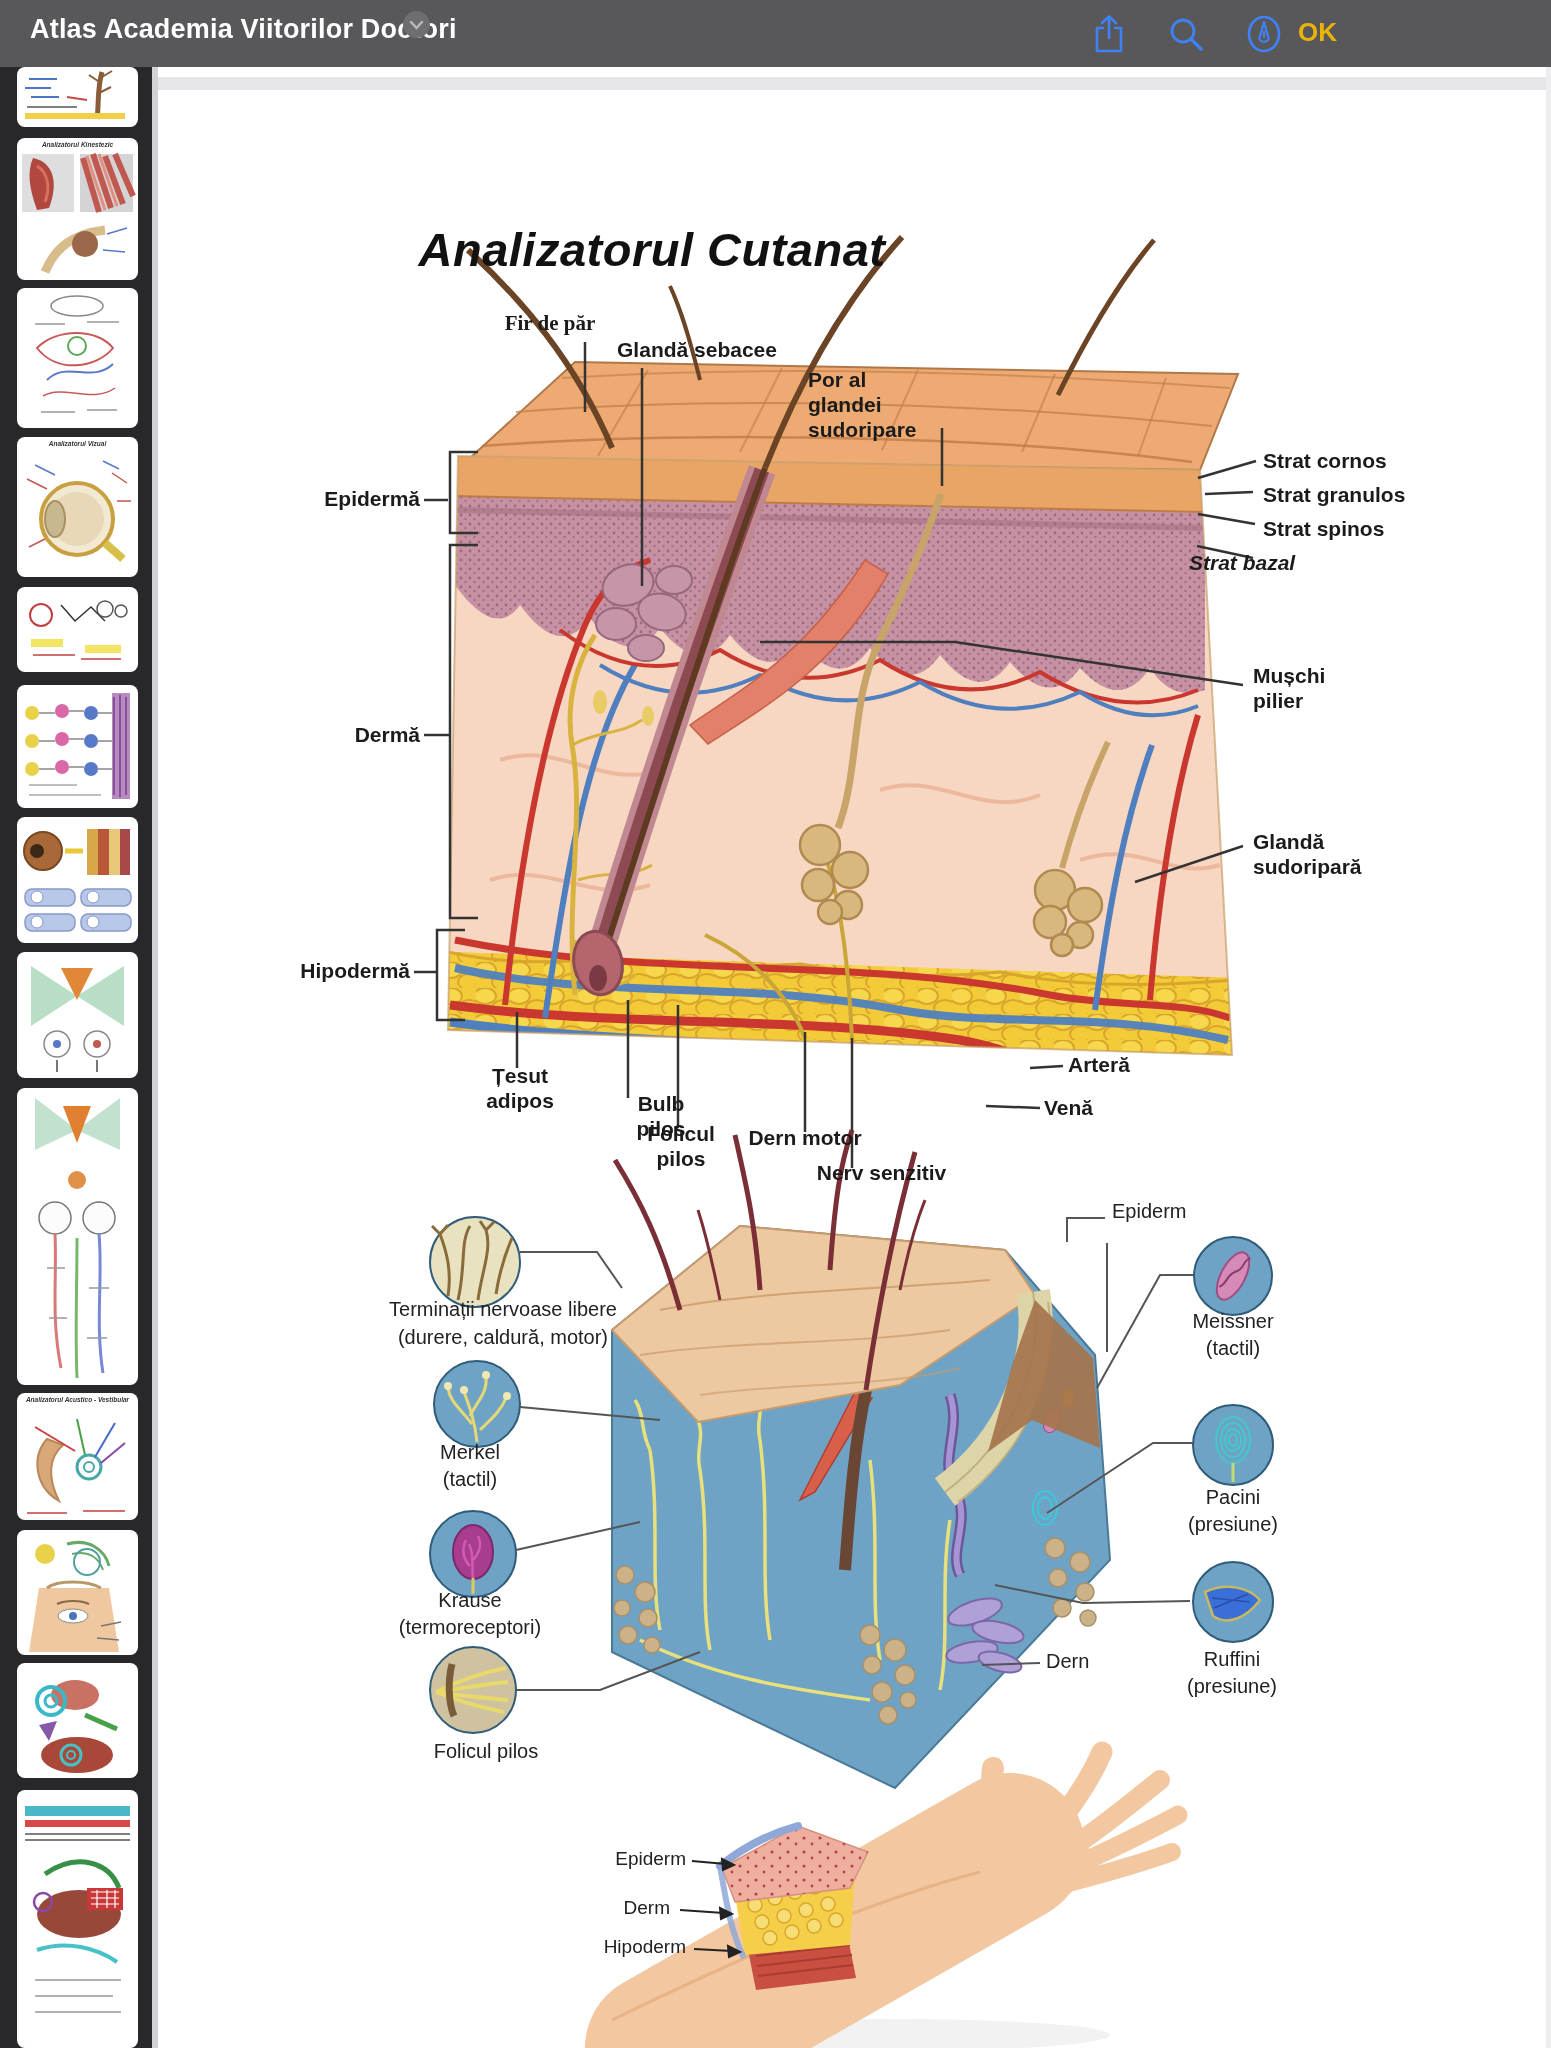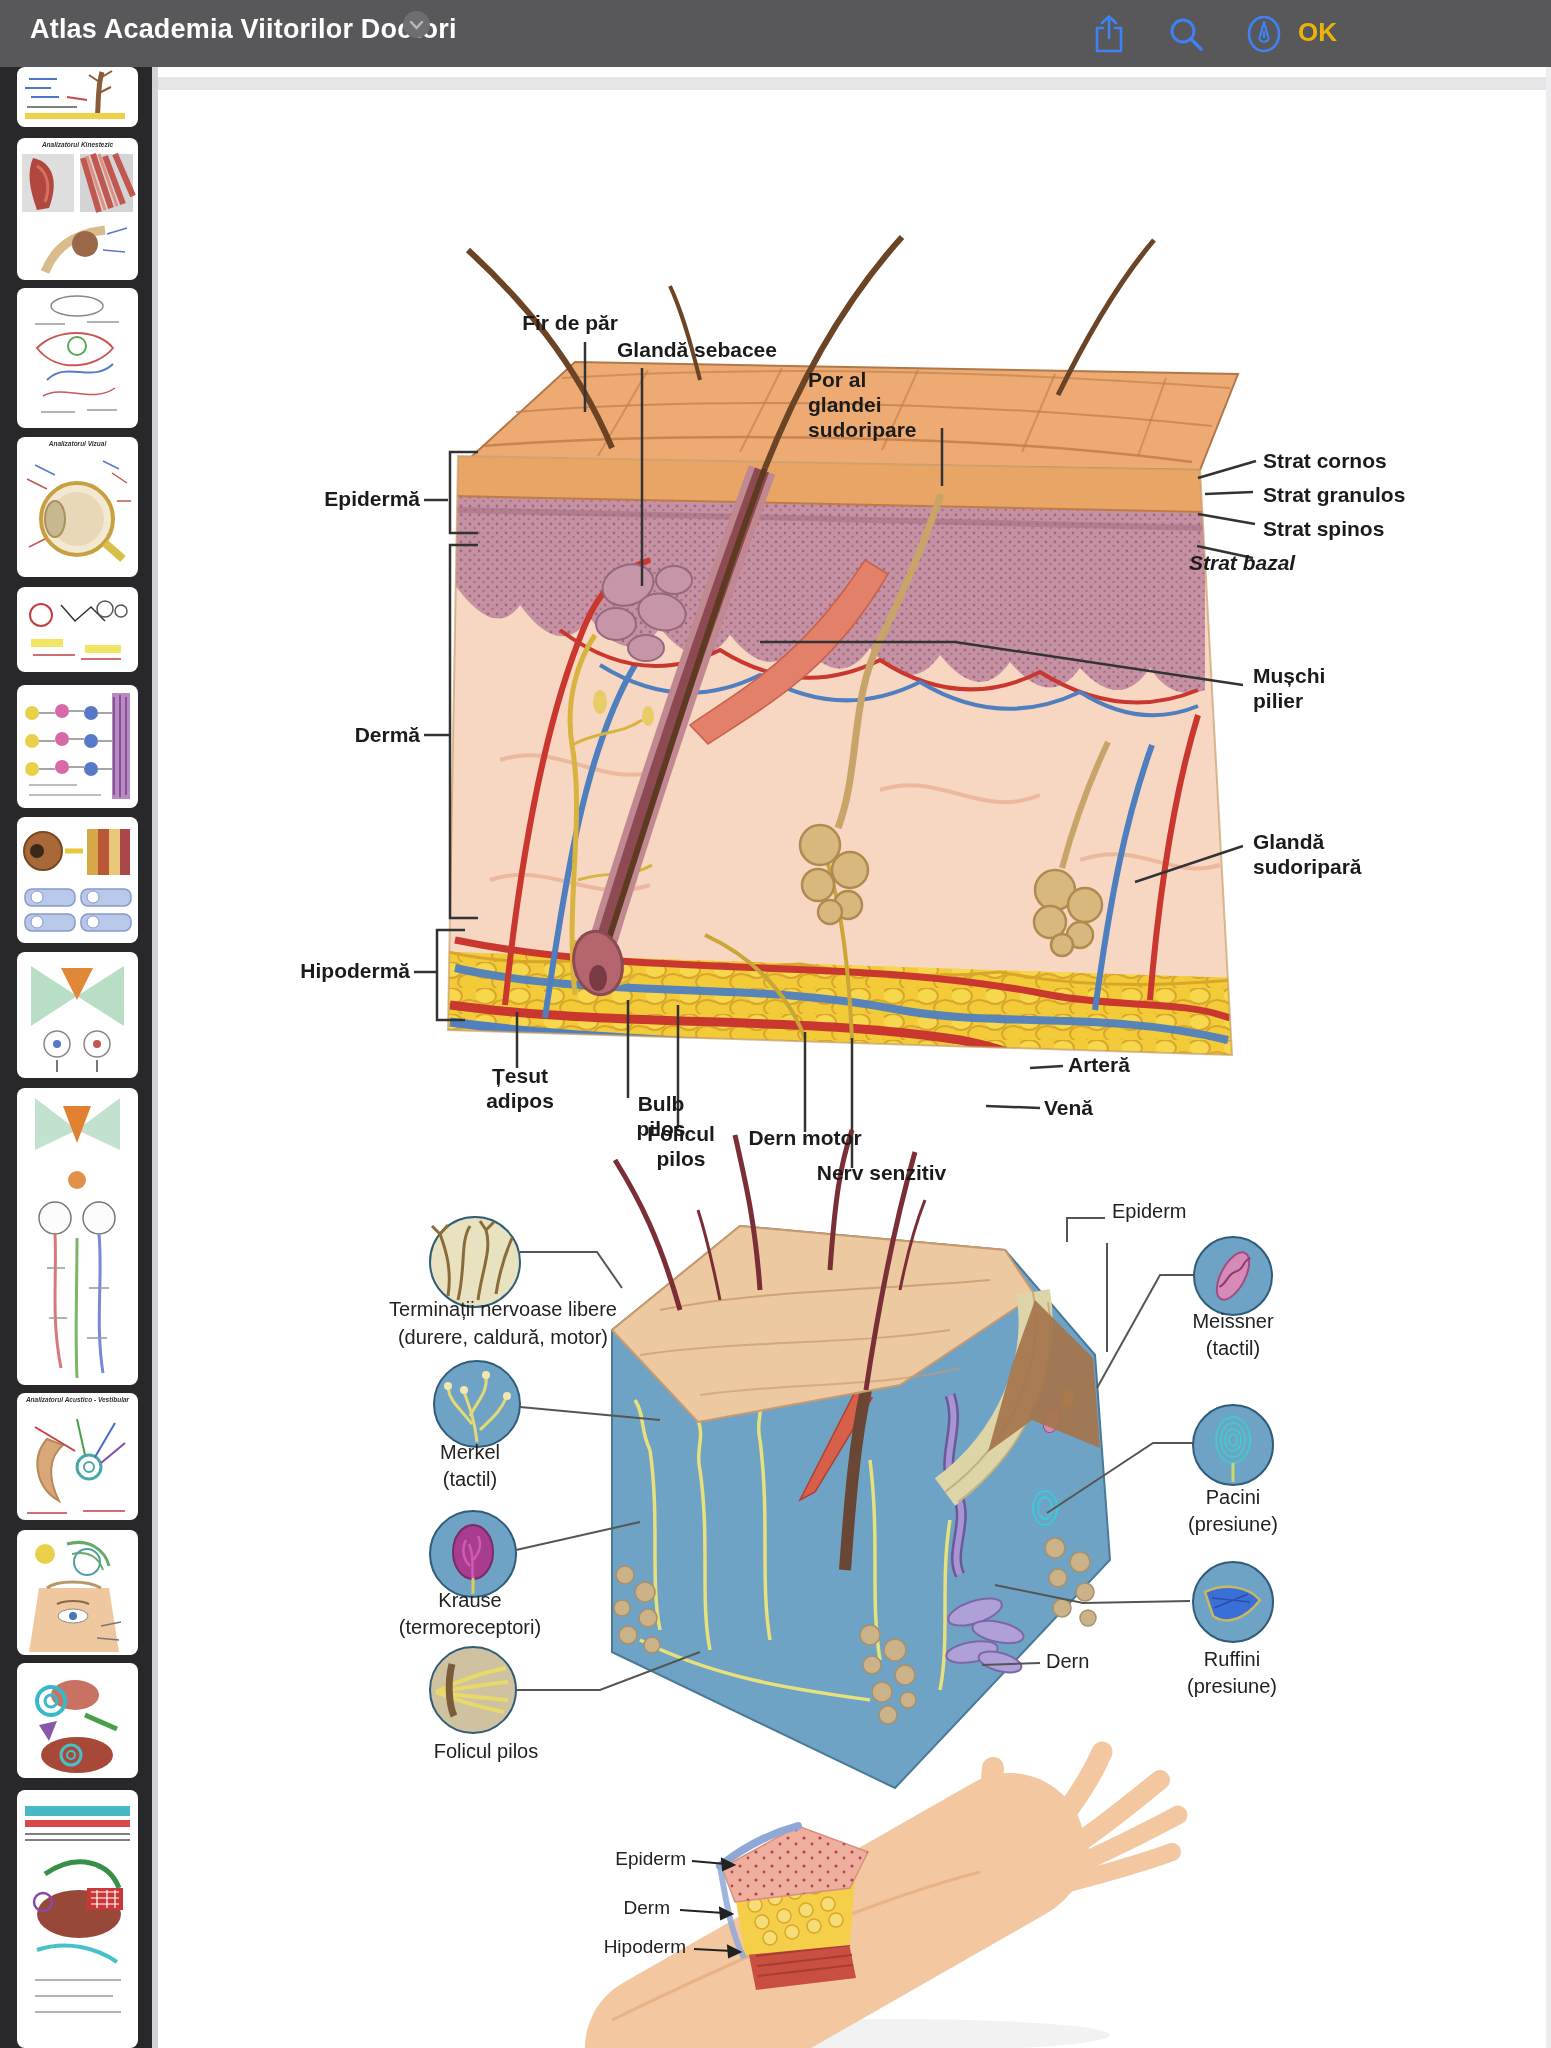--- a/index.html
+++ b/index.html
@@ -382,22 +382,23 @@
           <polygon points="734,1865 722,1859 723,1870"></polygon>
         <path d="M680,1910 L724,1913" fill="none"></path>
           <polygon points="732,1914 720,1908 721,1919"></polygon>
         <path d="M694,1949 L732,1951" fill="none"></path>
           <polygon points="740,1952 728,1946 729,1957"></polygon>
       </g>
     </g>
   </svg>
 
   <div class="labels">
-
-    <div class="lbl c" style="left:500px;top:311px;width:140px;">Fir de păr</div>
+    <div class="pg-title">Analizatorul Cutanat</div>
+
+    <div class="lbl c" style="left:480px;top:311px;width:140px;font-family:Liberation Serif, serif;">Fir de păr</div>
     <div class="lbl c" style="left:612px;top:338px;width:170px;">Glandă sebacee</div>
     <div class="lbl" style="left:808px;top:368px;width:125px;">Por al glandei sudoripare</div>
     <div class="lbl" style="left:1263px;top:449px;text-align:center;">Strat cornos</div>
     <div class="lbl" style="left:1263px;top:483px;">Strat granulos</div>
     <div class="lbl" style="left:1263px;top:517px;">Strat spinos</div>
     <div class="lbl" style="left:1189px;top:551px;font-style:italic;">Strat bazal</div>
     <div class="lbl r" style="left:272px;top:487px;width:148px;">Epidermă</div>
     <div class="lbl r" style="left:272px;top:723px;width:148px;">Dermă</div>
     <div class="lbl r" style="left:258px;top:959px;width:152px;">Hipodermă</div>
     <div class="lbl" style="left:1253px;top:664px;width:84px;">Mușchi pilier</div>

